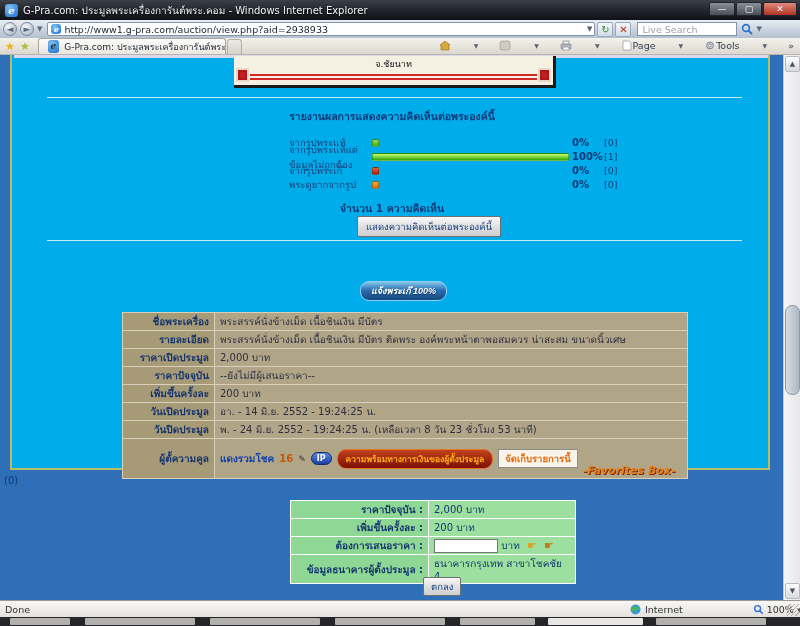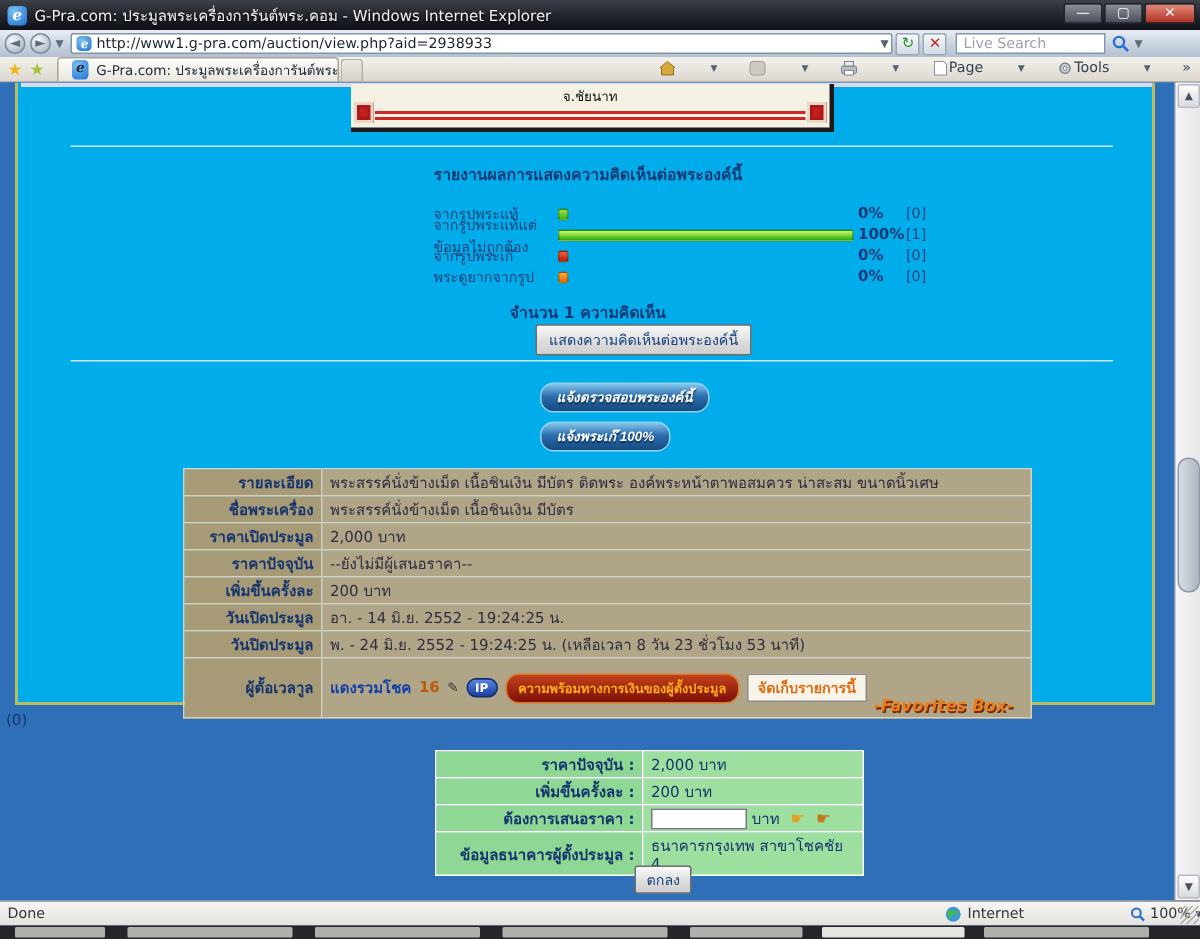--- a/index.html
+++ b/index.html
@@ -280,55 +280,54 @@
           </span>
         <span class="poll-pct">0%</span>
         <span class="poll-cnt">[0]</span>
       </div>
 
       <div id="poll-total">จำนวน 1 ความคิดเห็น</div>
       <button class="winbtn" id="comment-btn">แสดงความคิดเห็นต่อพระองค์นี้</button>
 
       <div class="divider" style="top:185px;"></div>
 
-      <button class="pill" id="pill-check">แจ้งตรวจสอบพระองค์นี้</button>
       <button class="pill" id="pill-fake">แจ้งพระเก๊ 100%</button>
 
       <table id="details">
         <tbody>
             <tr>
+          <td class="lbl">ชื่อพระเครื่อง</td>
+          <td class="val">พระสรรค์นั่งข้างเม็ด เนื้อชินเงิน มีบัตร</td>
+        </tr>
+        <tr>
           <td class="lbl">รายละเอียด</td>
           <td class="val">พระสรรค์นั่งข้างเม็ด เนื้อชินเงิน มีบัตร ติดพระ องค์พระหน้าตาพอสมควร น่าสะสม ขนาดนิ้วเศษ</td>
         </tr>
         <tr>
-          <td class="lbl">ชื่อพระเครื่อง</td>
-          <td class="val">พระสรรค์นั่งข้างเม็ด เนื้อชินเงิน มีบัตร</td>
-        </tr>
-        <tr>
           <td class="lbl">ราคาเปิดประมูล</td>
           <td class="val">2,000 บาท</td>
         </tr>
         <tr>
           <td class="lbl">ราคาปัจจุบัน</td>
           <td class="val">--ยังไม่มีผู้เสนอราคา--</td>
         </tr>
         <tr>
           <td class="lbl">เพิ่มขึ้นครั้งละ</td>
           <td class="val">200 บาท</td>
         </tr>
         <tr>
           <td class="lbl">วันเปิดประมูล</td>
           <td class="val">อา. - 14 มิ.ย. 2552 - 19:24:25 น.</td>
         </tr>
         <tr>
           <td class="lbl">วันปิดประมูล</td>
           <td class="val">พ. - 24 มิ.ย. 2552 - 19:24:25 น. (เหลือเวลา 8 วัน 23 ชั่วโมง 53 นาที)</td>
         </tr>
         <tr>
-          <td class="lbl">ผู้ตั้อเวลาูล</td>
+          <td class="lbl">ผู้ตั้ความคูล</td>
           <td class="val">
             <span id="seller-cell">
               <span id="seller-name">แดงรวมโชค</span>
               <span id="seller-score">16</span>
               <span id="pencil">✎</span>
               <span id="ip-badge">IP</span>
               <button id="readiness-btn">ความพร้อมทางการเงินของผู้ตั้งประมูล</button>
               <button id="save-btn">จัดเก็บรายการนี้</button>
               <span id="favorites-link">-Favorites Box-</span>
             </span>

